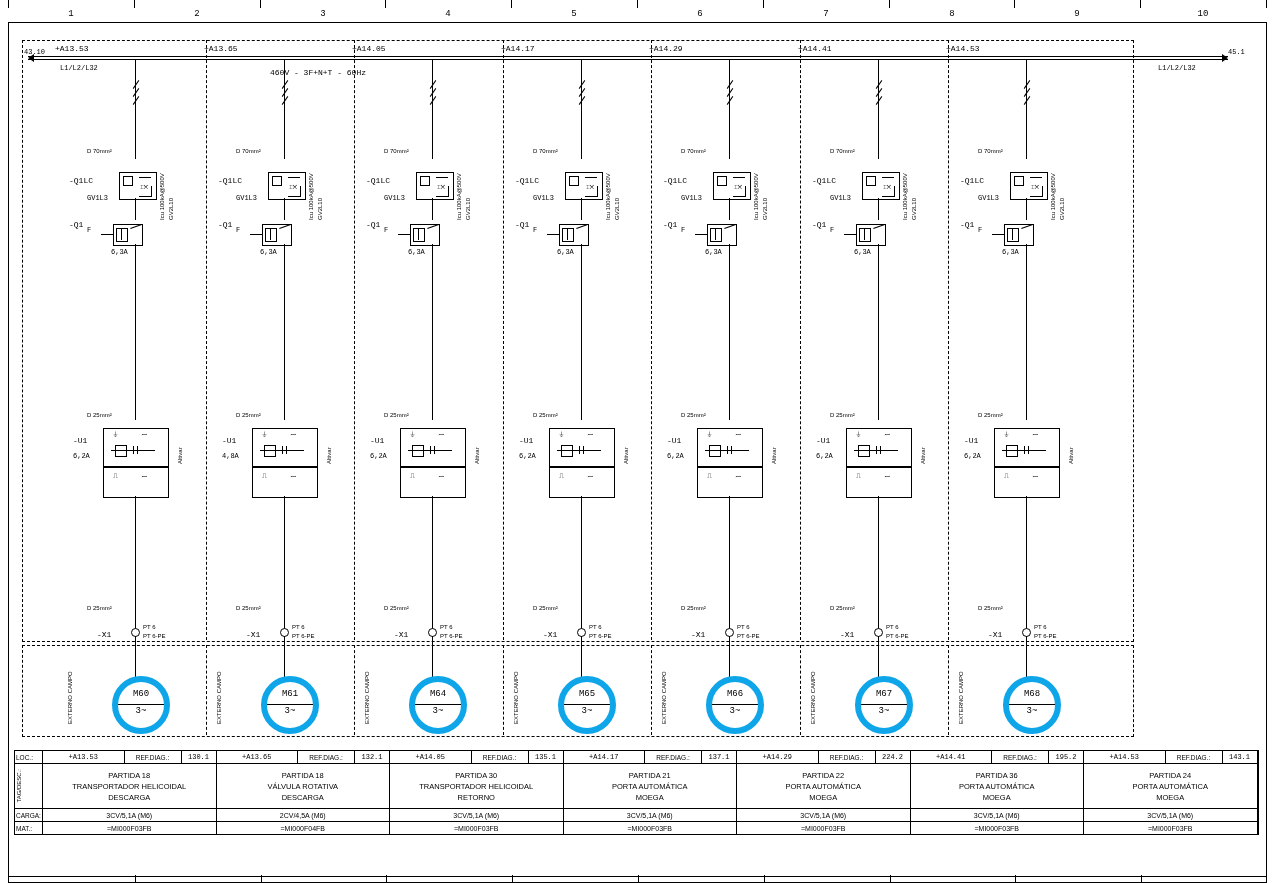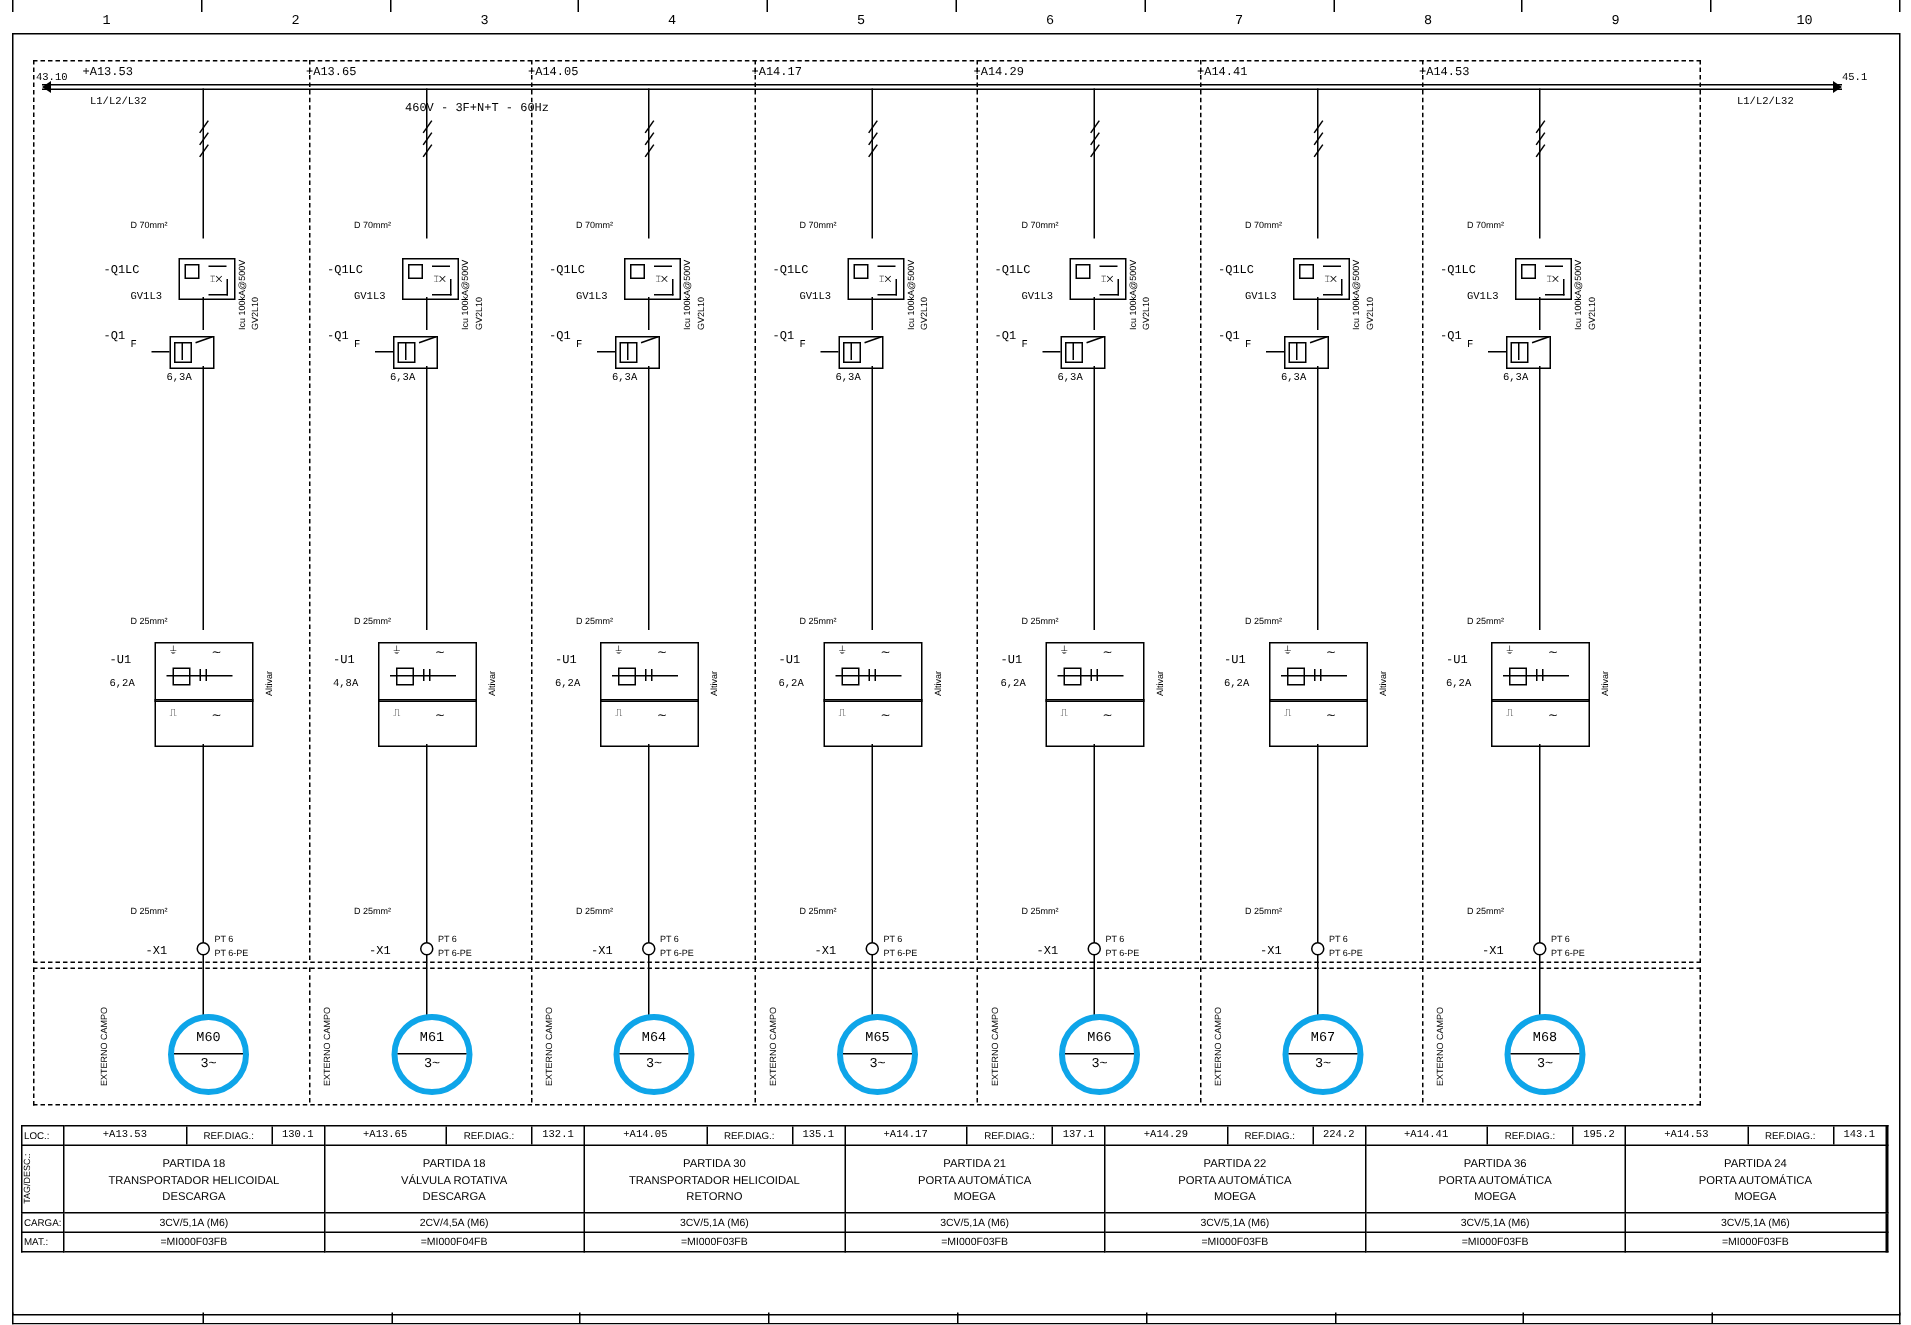--- a/index.html
+++ b/index.html
@@ -34,21 +34,21 @@
   
   .arrow-l,.arrow-r{position:absolute;width:0;height:0;border-top:4px solid transparent;border-bottom:4px solid transparent;}
   .arrow-l{border-right:6px solid #000;}
   .arrow-r{border-left:6px solid #000;}
   .rot6{position:absolute;transform-origin:0 0;transform:rotate(-90deg);font-size:6px;white-space:nowrap;}
 
   
   .symbox{position:absolute;border:1px solid #000;}
 
   
-  .motor{position:absolute;width:46px;height:46px;border:4px solid #0ea5e9;border-radius:50%;}
+  .motor{position:absolute;width:46px;height:46px;border:6px solid #0ea5e9;border-radius:50%;}
   .motor .m1{position:absolute;left:0;top:7px;width:46px;text-align:center;font-size:9px;font-family:"Liberation Mono",monospace;}
   .motor .m2{position:absolute;left:0;top:24px;width:46px;text-align:center;font-size:9px;font-family:"Liberation Mono",monospace;}
   .motor .mid{position:absolute;left:0;top:22px;width:46px;height:1px;background:#000;}
 
   
   .term{position:absolute;width:7px;height:7px;border:1px solid #000;border-radius:50%;background:#fff;}
 
   
   #table{position:absolute;left:14px;top:750px;width:1245px;border:1px solid #000;border-collapse:collapse;}
   #table td{border:1px solid #000;font-size:7.5px;padding:0;height:12px;text-align:center;vertical-align:middle;}

